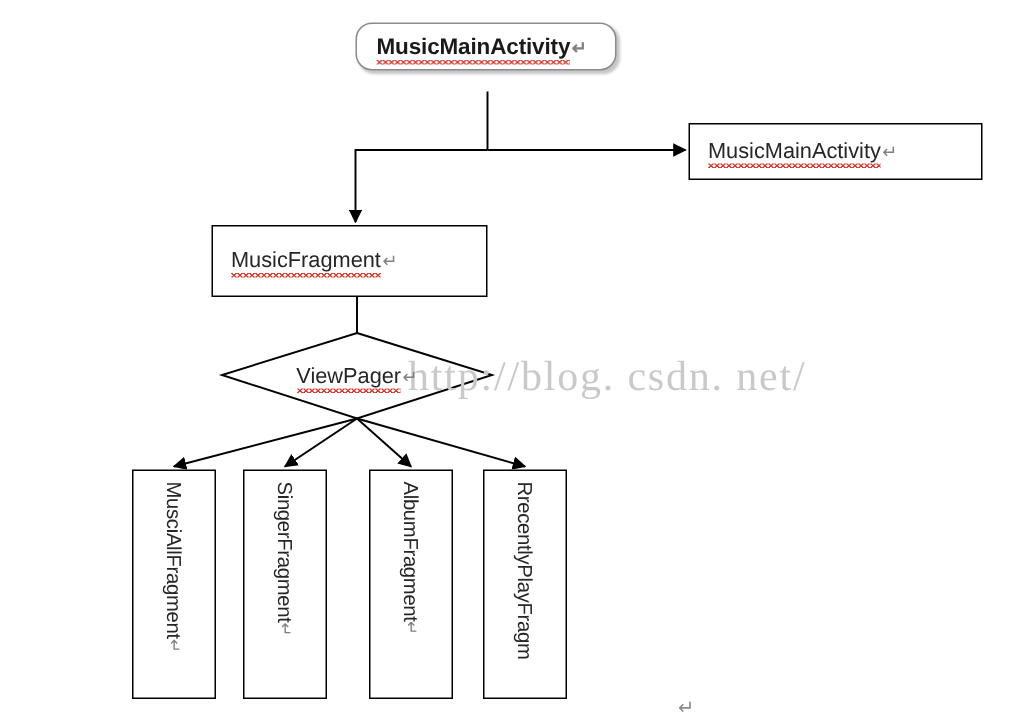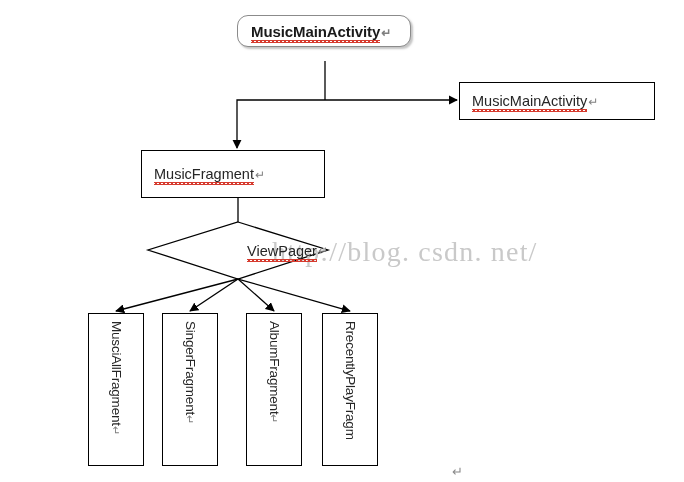--- a/index.html
+++ b/index.html
@@ -44,21 +44,21 @@
     letter-spacing:-0.2px;
   }
   .leaf1{left:88px;top:313px;}
   .leaf2{left:162px;top:313px;}
   .leaf3{left:246px;top:313px;}
   .leaf4{left:322px;top:313px;}
 
   
   .diamond-label{
     position:absolute;left:148px;top:240px;width:180px;height:22px;
-    display:flex;align-items:center;justify-content:flex-end;
+    display:flex;align-items:center;justify-content:center;
     font-size:14.5px;color:#262626;
   }
 
   
   .sq{position:relative;display:inline-block;}
   .sq::after{
     content:"";position:absolute;left:0;right:0;bottom:-3px;height:3px;
     background-image:
       linear-gradient(45deg,transparent 40%,#d63b2f 40%,#d63b2f 60%,transparent 60%),
       linear-gradient(-45deg,transparent 40%,#d63b2f 40%,#d63b2f 60%,transparent 60%);

